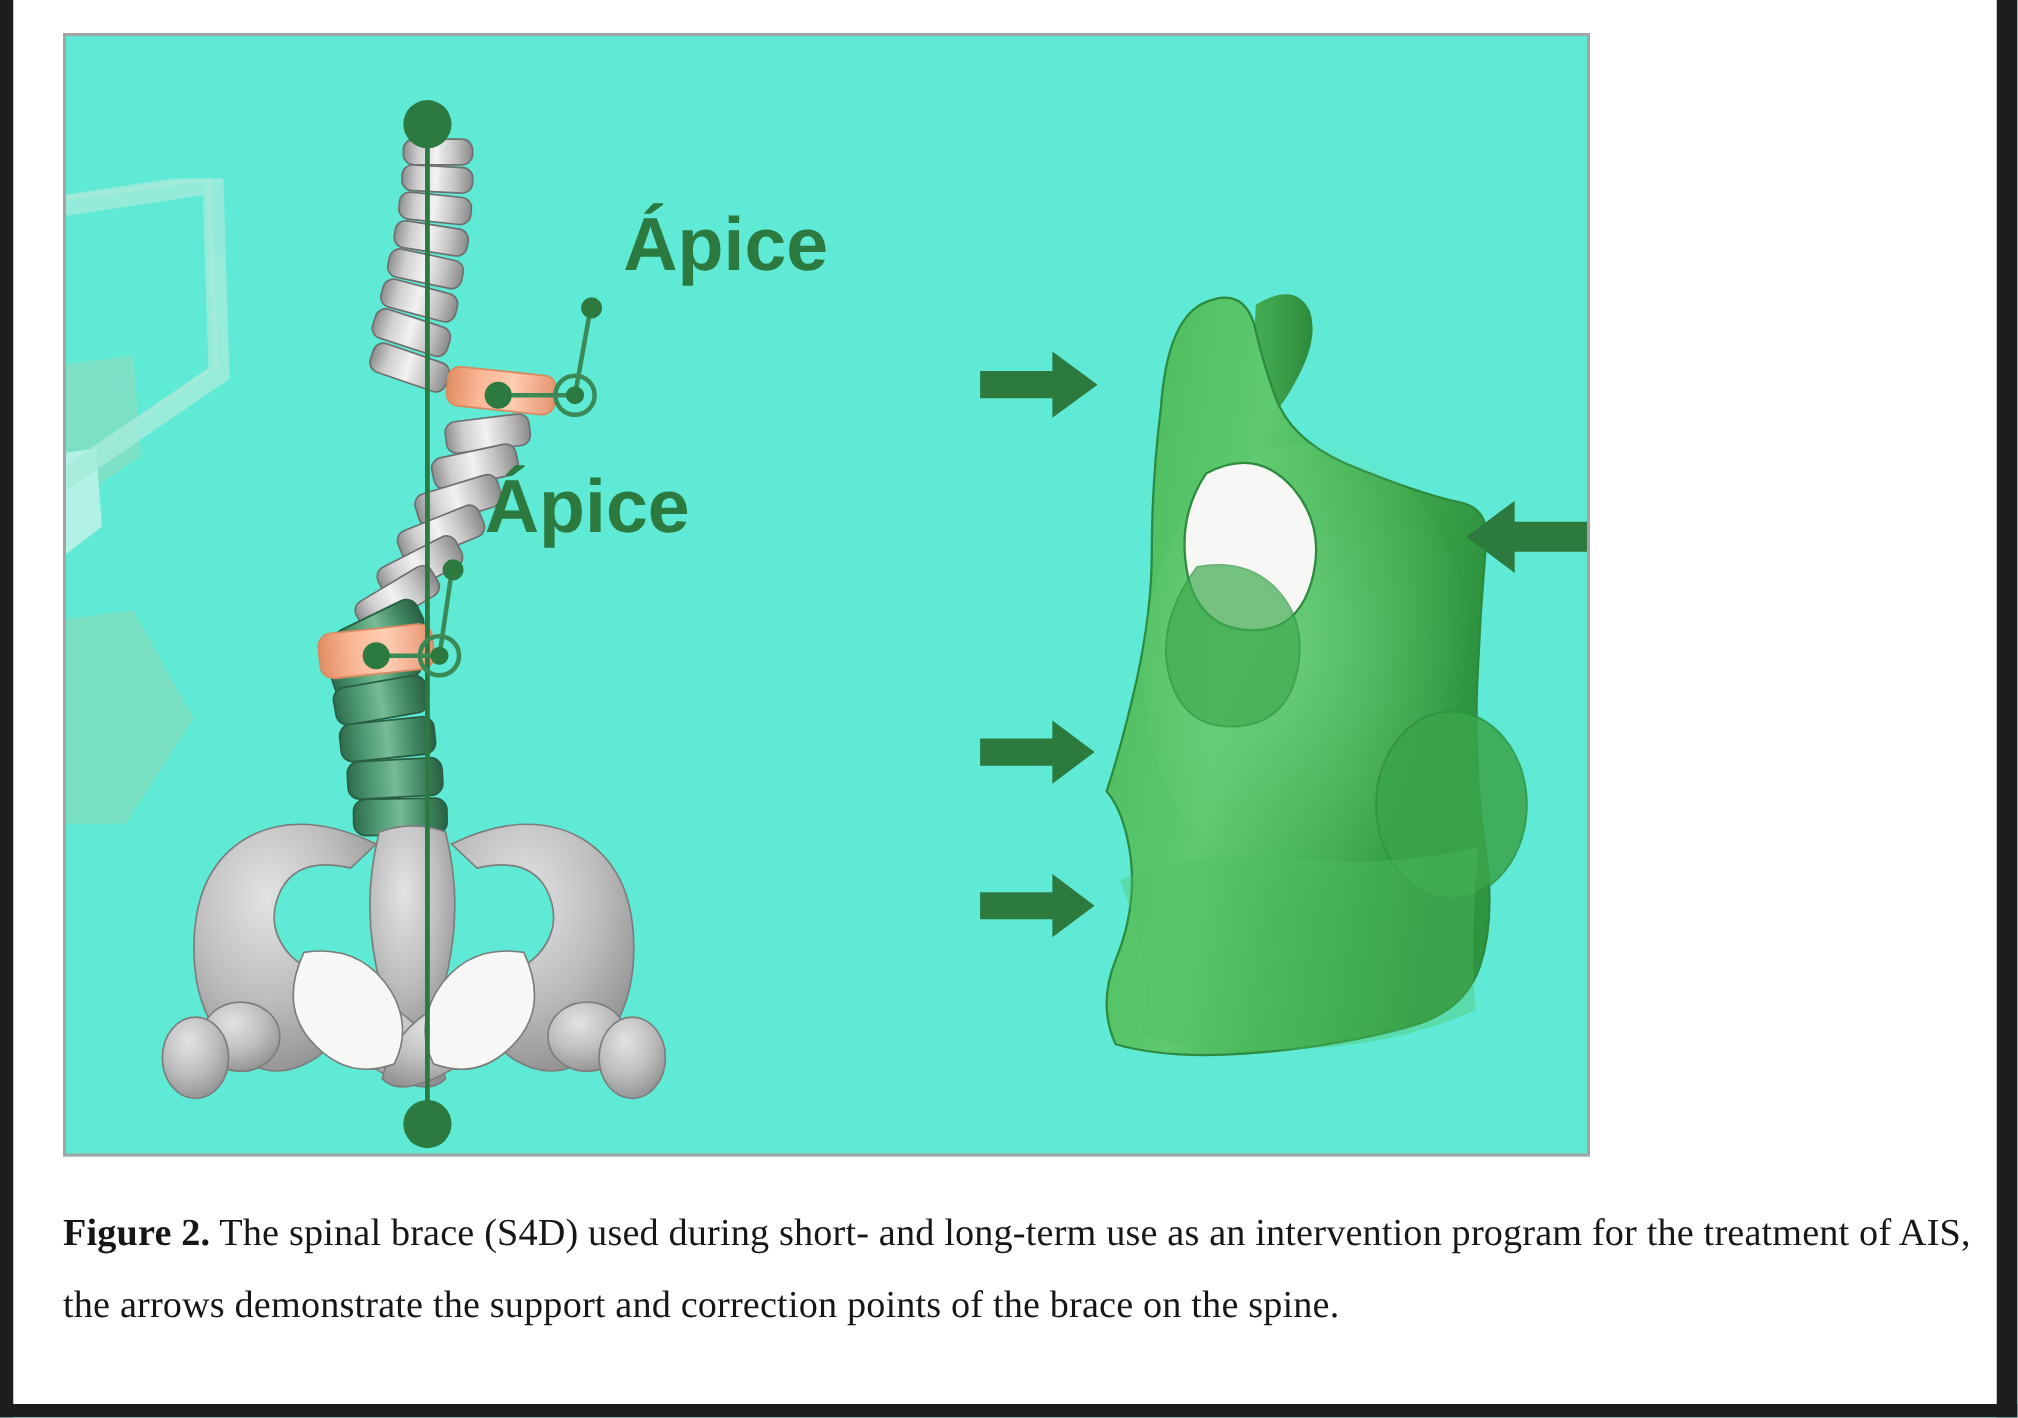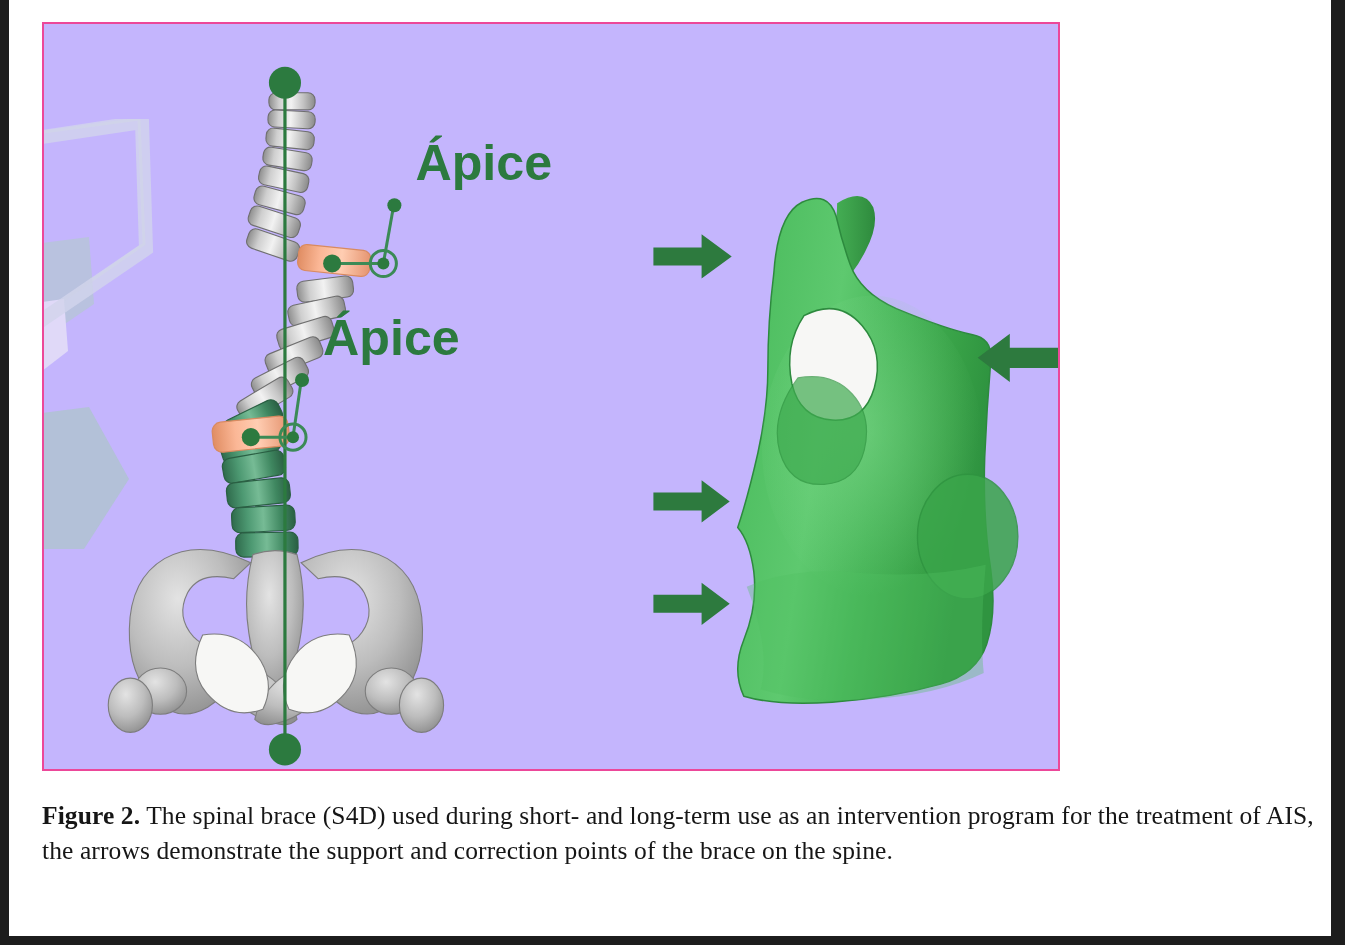--- a/index.html
+++ b/index.html
@@ -14,31 +14,31 @@
   
   #edge-left{position:absolute;left:0;top:0;width:9px;height:945px;background:#1d1d1d;}
   #edge-right{position:absolute;left:1331px;top:0;width:14px;height:945px;background:#1d1d1d;}
   #edge-bottom{position:absolute;left:0;top:936px;width:1345px;height:9px;background:#1d1d1d;}
 
   #page{position:absolute;left:9px;top:0;width:1322px;height:936px;background:#ffffff;}
 
   
   #figure-frame{
     position:absolute;left:33px;top:22px;width:1014px;height:745px;
-    border:2px solid #ec4899;background:#c4b5fd;overflow:hidden;
+    border:2px solid #a3a3a3;background:#5eead4;overflow:hidden;
   }
 
   
   #watermark{position:absolute;left:-10px;top:95px;width:190px;height:530px;opacity:1;}
 
   
   #caption{
     position:absolute;left:33px;top:798px;width:1290px;
     font-family:"Liberation Serif", serif;
-    font-size:25.5px;line-height:35px;color:#161616;
+    font-size:25.5px;line-height:48px;color:#161616;
     letter-spacing:.1px;
   }
   #caption b{font-weight:bold;}
 
   .svgbox{position:absolute;left:0;top:0;width:100%;height:100%;}
   text.apex-label{
     font-family:"Liberation Sans", sans-serif;
     font-weight:bold;
     fill:#2c7a3f;
   }

